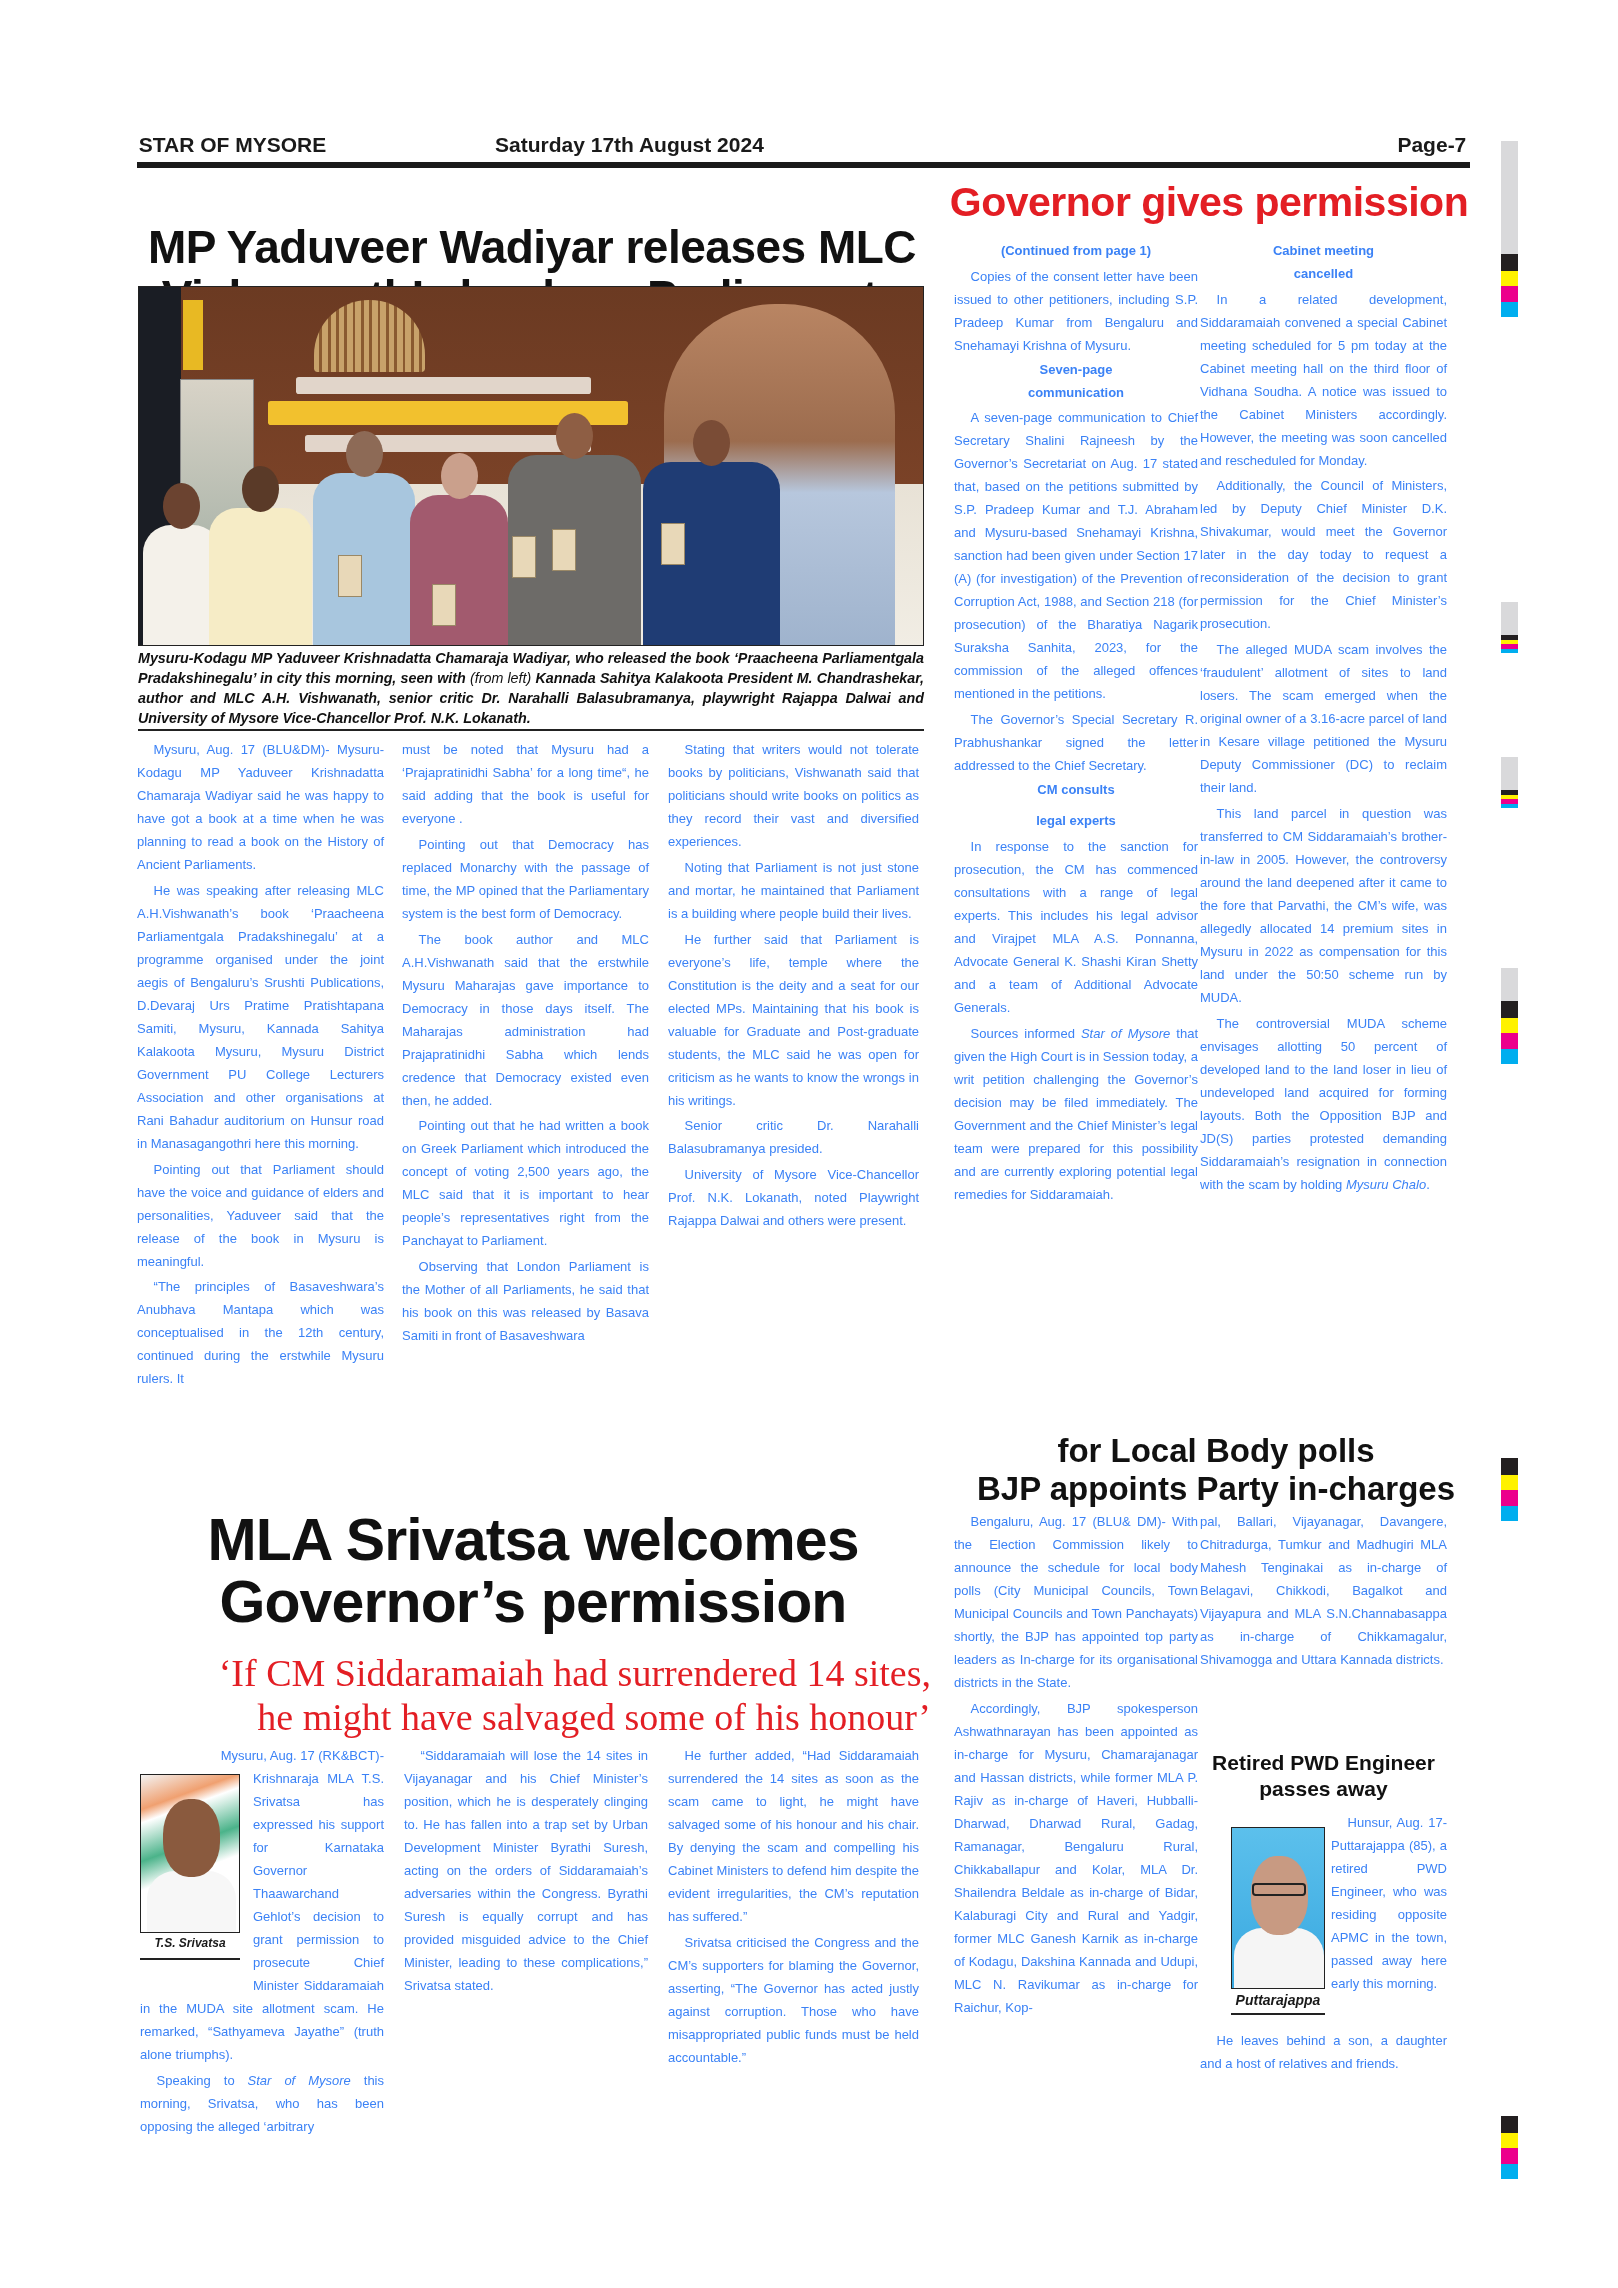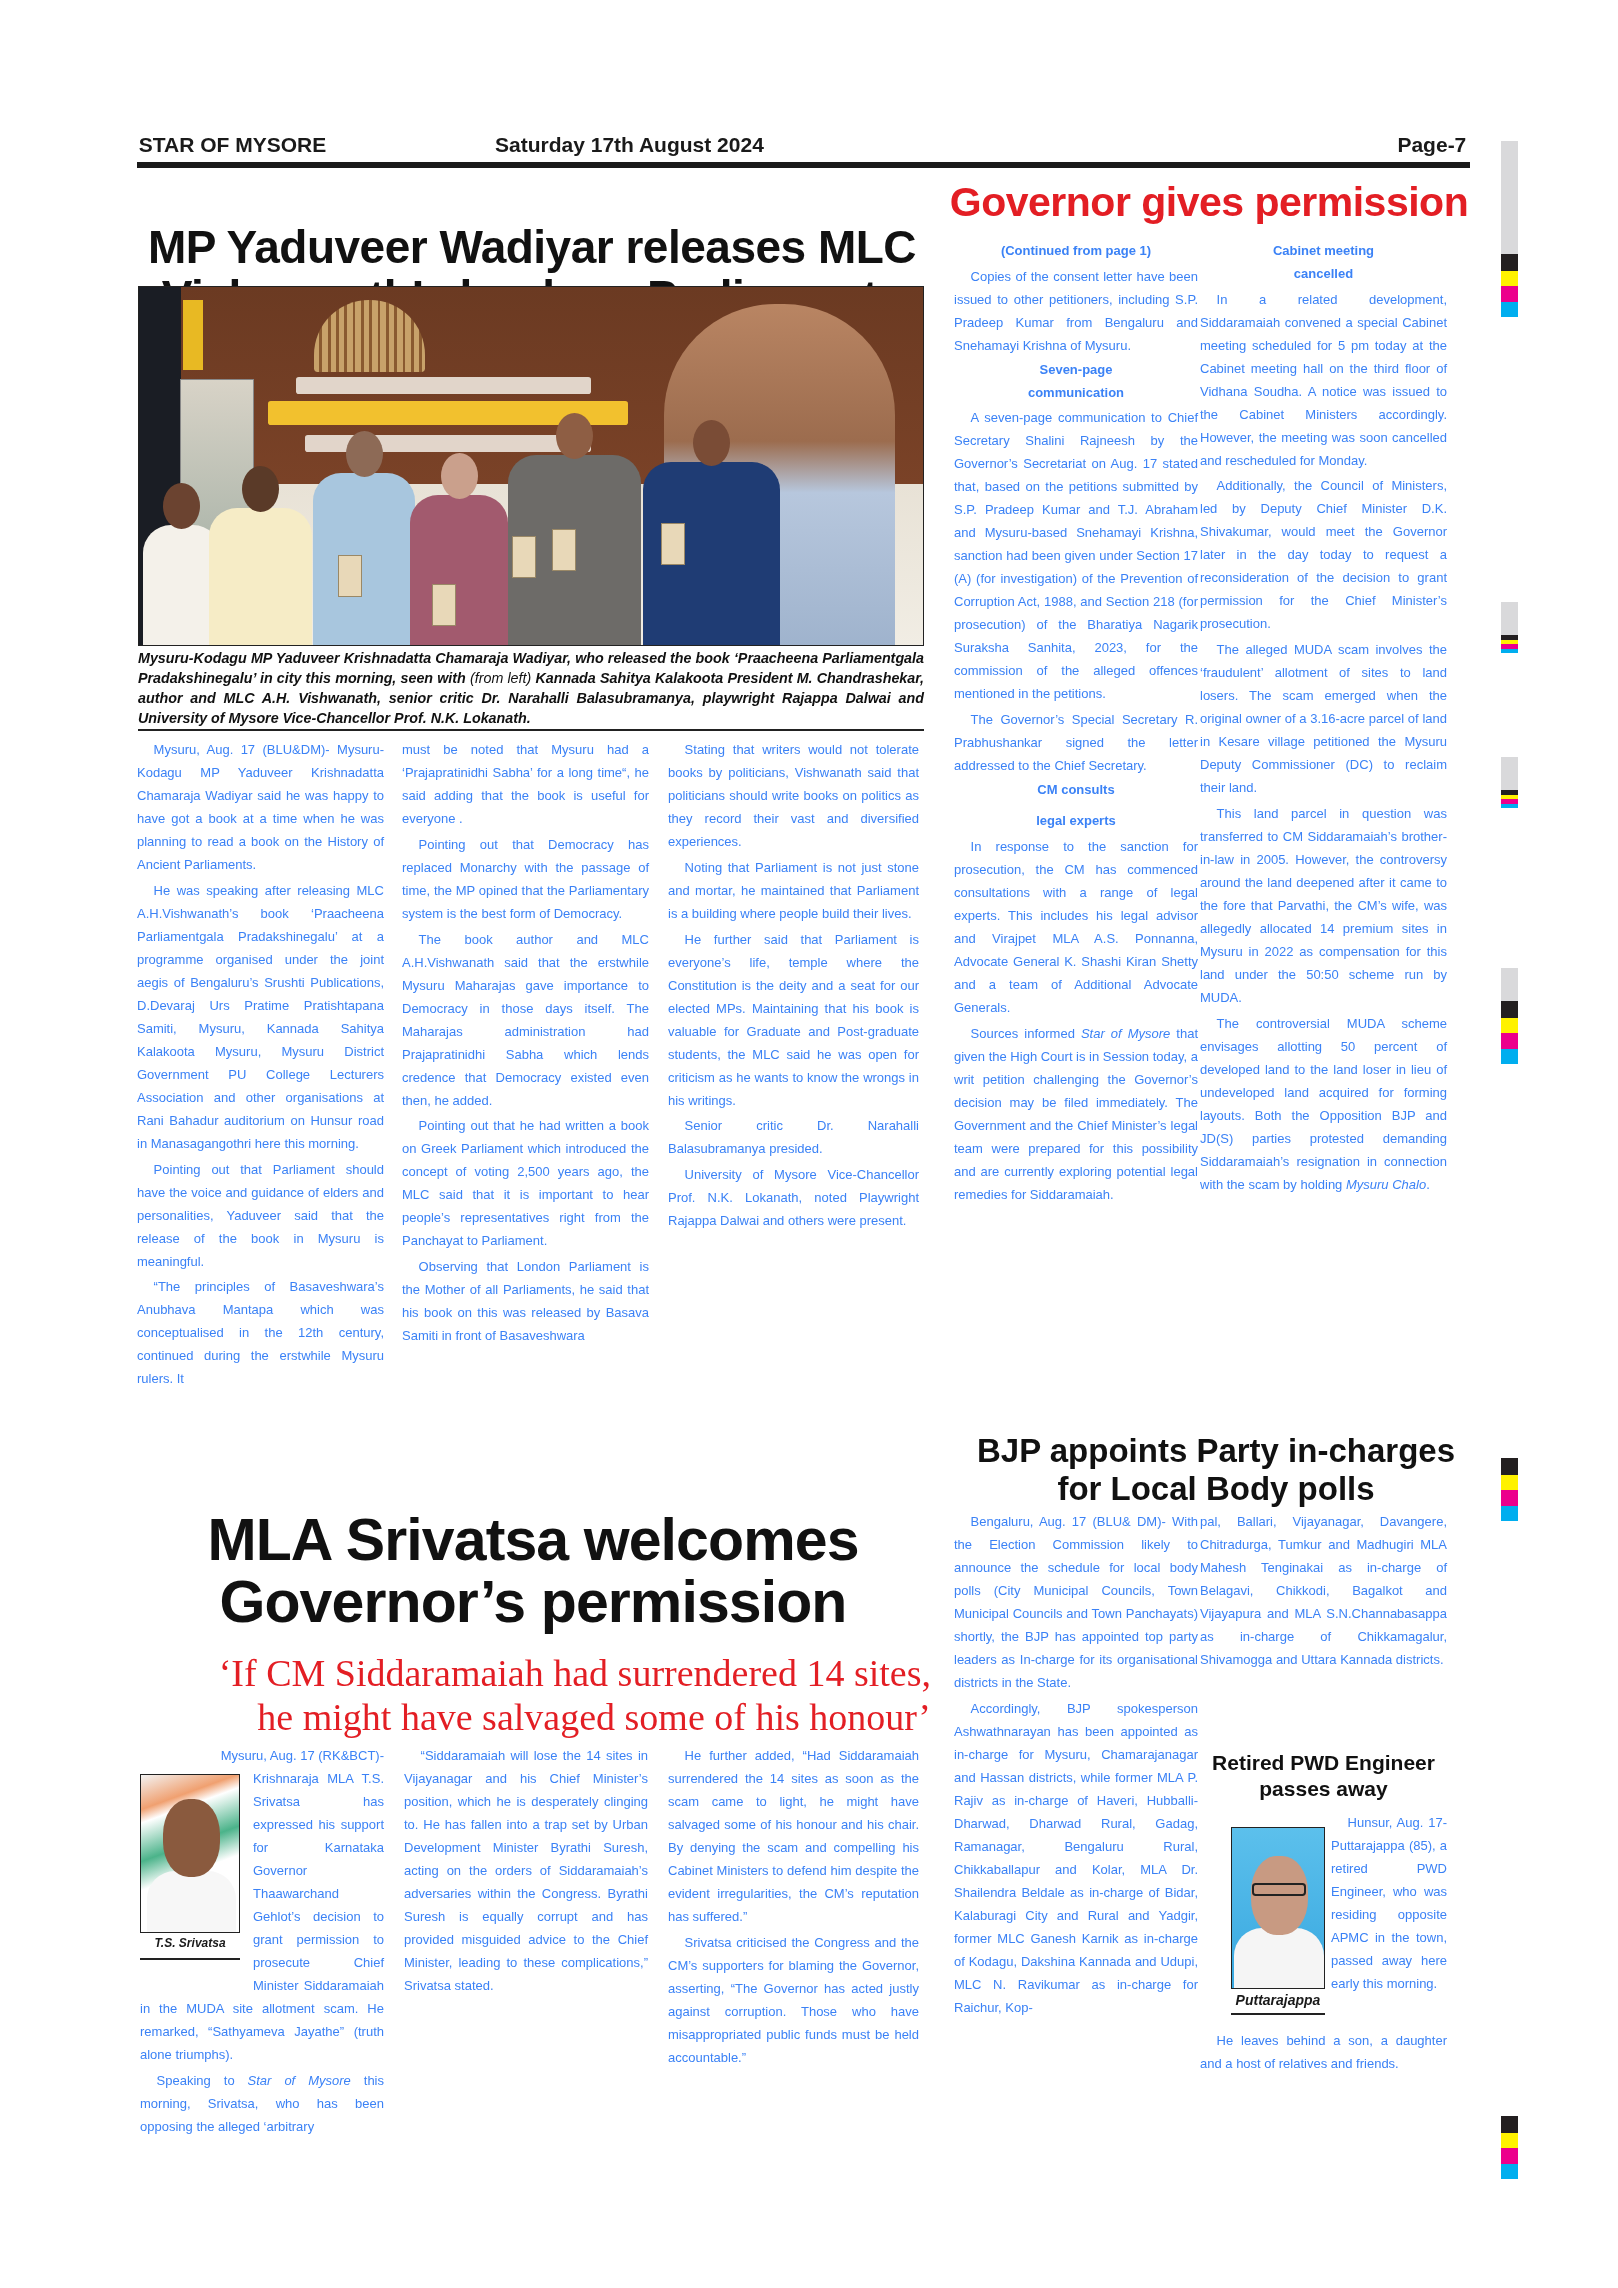--- a/index.html
+++ b/index.html
@@ -181,22 +181,22 @@
   <p class="sub">Cabinet meeting</p>
   <p class="sub" style="margin-top:0">cancelled</p>
   <p>In a related development, Siddaramaiah convened a special Cabinet meeting scheduled for 5 pm today at the Cabinet meeting hall on the third floor of Vidhana Soudha. A notice was issued to the Cabinet Ministers accordingly. However, the meeting was soon cancelled and rescheduled for Monday.</p>
   <p>Additionally, the Council of Ministers, led by Deputy Chief Minister D.K. Shivakumar, would meet the Governor later in the day today to request a reconsideration of the decision to grant permission for the Chief Minister’s prosecution.</p>
   <p>The alleged MUDA scam involves the ‘fraudulent’ allotment of sites to land losers. The scam emerged when the original owner of a 3.16-acre parcel of land in Kesare village petitioned the Mysuru Deputy Commissioner (DC) to reclaim their land.</p>
   <p>This land parcel in question was transferred to CM Siddaramaiah’s brother-in-law in 2005. However, the controversy around the land deepened after it came to the fore that Parvathi, the CM’s wife, was allegedly allocated 14 premium sites in Mysuru in 2022 as compensation for this land under the 50:50 scheme run by MUDA.</p>
   <p><span>The controversial MUDA scheme envisages allotting 50 percent of developed land to the land loser in lieu of undeveloped land acquired for forming layouts. Both the Opposition BJP and JD(S) parties protested demanding Siddaramaiah’s resignation in connection with the scam by holding </span><i>Mysuru Chalo</i><span>.</span></p>
 </div>
 
 <div class="abs hl3">
+  <div>for Local Body polls</div>
   <div>BJP appoints Party in-charges</div>
-  <div>for Local Body polls</div>
 </div>
 <div class="abs col b1">
   <p>Bengaluru,  Aug. 17 (BLU&amp; DM)- With the Election Commission likely to announce the schedule for local body polls (City Municipal Councils, Town Municipal Councils and Town Panchayats) shortly, the BJP has appointed top party leaders as In-charge for its organisational districts in the State.</p>
   <p>Accordingly, BJP spokesperson Ashwathnarayan has been appointed as in-charge for Mysuru, Chamarajanagar and Hassan districts, while former MLA P. Rajiv as in-charge of Haveri, Hubballi-Dharwad, Dharwad Rural, Gadag, Ramanagar, Bengaluru Rural, Chikkaballapur and Kolar, MLA Dr. Shailendra Beldale as in-charge of Bidar, Kalaburagi City and Rural and Yadgir, former MLC Ganesh Karnik as in-charge of Kodagu, Dakshina Kannada and Udupi, MLC N. Ravikumar as in-charge for Raichur, Kop-</p>
 </div>
 <div class="abs col b2">
   <p style="text-indent:0">pal, Ballari, Vijayanagar, Davangere, Chitradurga, Tumkur and Madhugiri MLA Mahesh Tenginakai as in-charge of Belagavi, Chikkodi, Bagalkot and Vijayapura and MLA S.N.Channabasappa as in-charge of Chikkamagalur, Shivamogga and Uttara Kannada districts.</p>
 </div>
 
 <div class="abs hl4">

